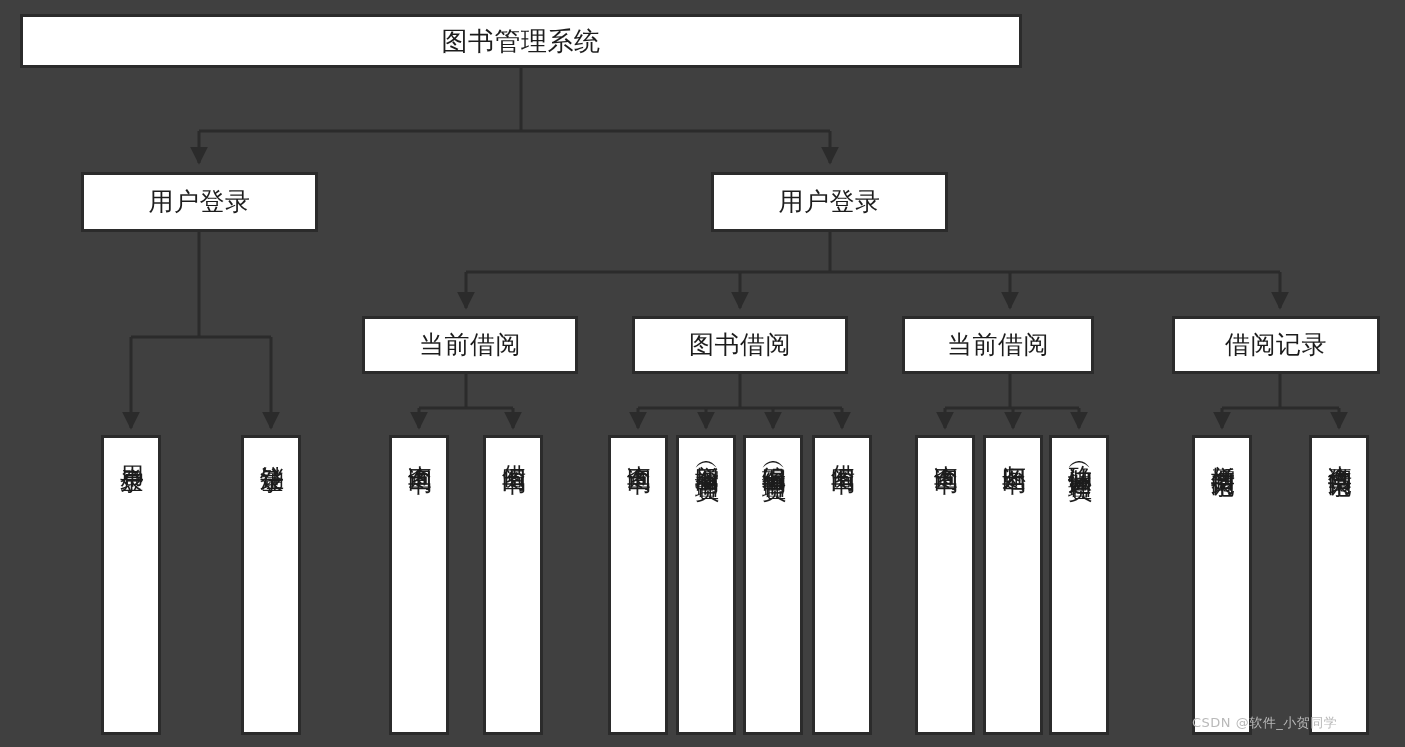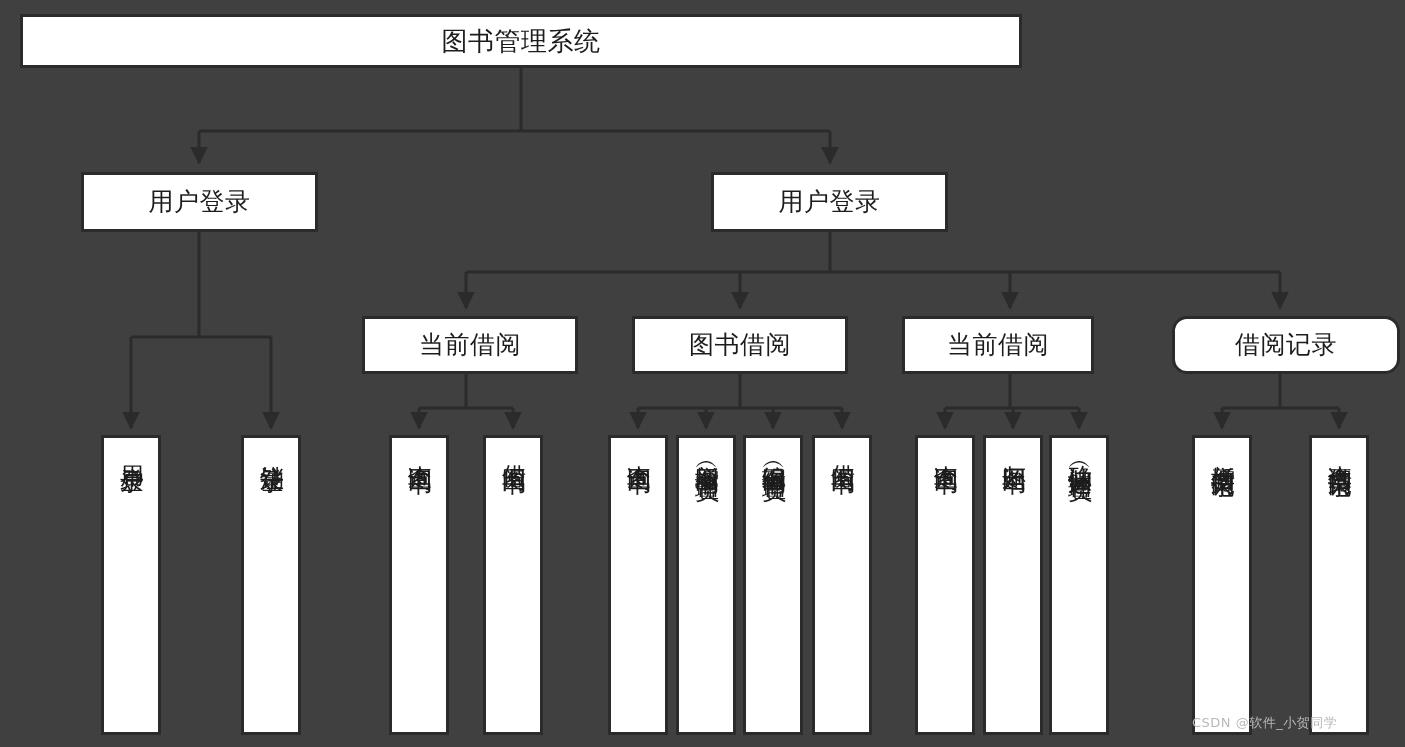--- a/index.html
+++ b/index.html
@@ -152,21 +152,21 @@
   </div>
 
   <div class="node horiz" style="left:632px; top:316px; width:216px; height:58px;">
     <span class="label">图书借阅</span>
   </div>
 
   <div class="node horiz" style="left:902px; top:316px; width:192px; height:58px;">
     <span class="label">当前借阅</span>
   </div>
 
-  <div class="node horiz" style="left:1172px; top:316px; width:228px; height:58px;border-radius:15px;">
+  <div class="node horiz" style="left:1172px; top:316px; width:208px; height:58px;">
     <span class="label">借阅记录</span>
   </div>
 
   <div class="node vert" style="left:101px; top:435px; width:60px; height:300px;">
     <span class="label">用户登录</span>
   </div>
 
   <div class="node vert" style="left:241px; top:435px; width:60px; height:300px;">
     <span class="label">注销登录</span>
   </div>

